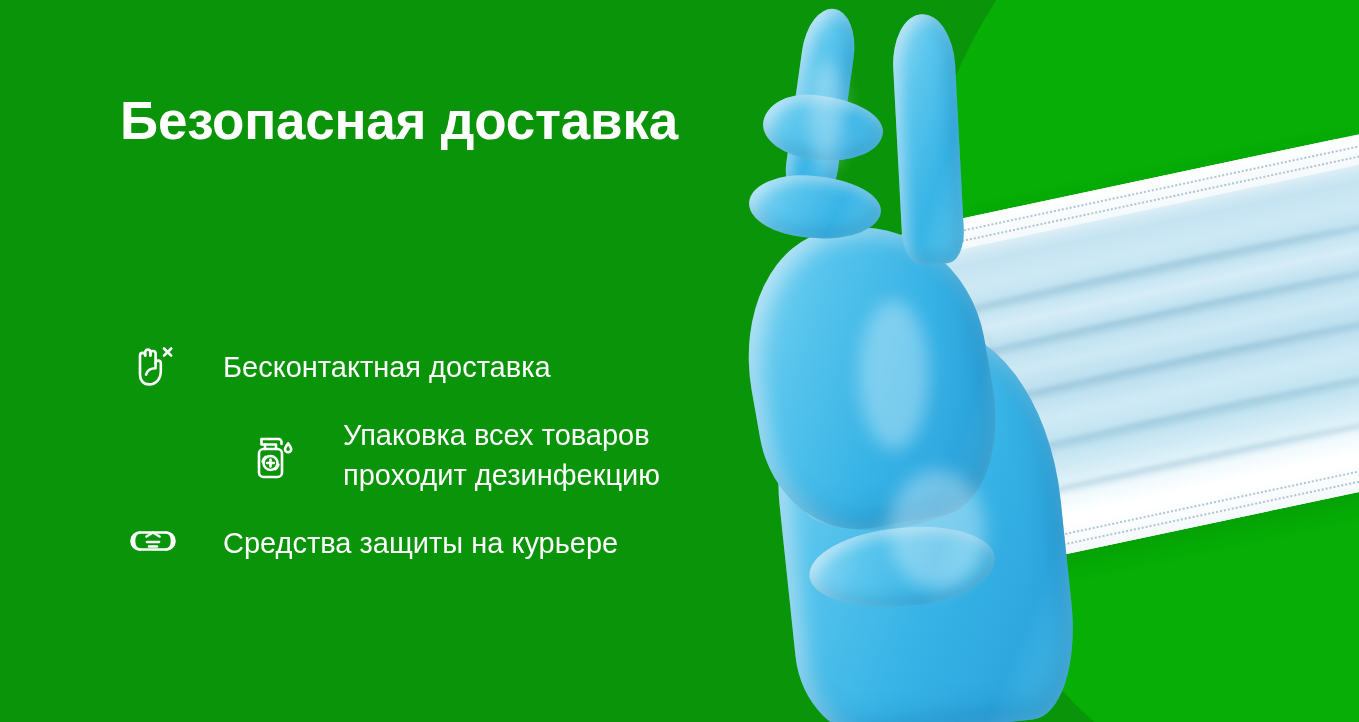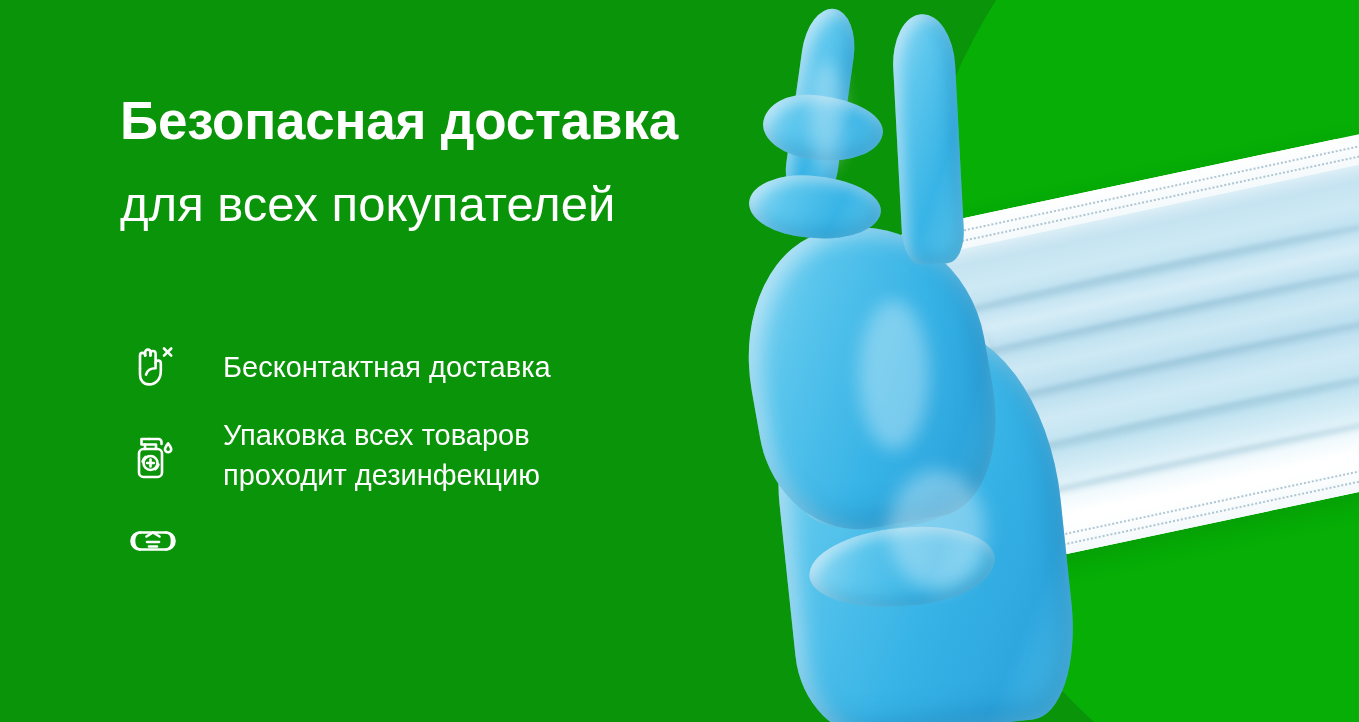--- a/index.html
+++ b/index.html
@@ -246,21 +246,21 @@
     top: 331px;
     left: 0;
     width: 660px;
   }
 
   .feature {
     display: flex;
     align-items: center;
     min-height: 72px;
   }
-  .feature.f-two-line { min-height: 104px; }
+  .feature.f-two-line { min-height: 104px; justify-content: center; }
 
   .feature-icon {
     width: 66px;
     min-width: 66px;
     height: 66px;
     display: flex;
     align-items: center;
     justify-content: center;
     color: #ffffff;
   }
@@ -317,21 +317,20 @@
 
     <div class="glove-highlight gh1"></div>
     <div class="glove-highlight gh2"></div>
     <div class="glove-highlight gh3"></div>
   </div>
 
   <div class="content">
 
     <div class="headline">Безопасная доставка</div>
 
-    <div class="subheadline">для всех покупателей</div>
 
     <div class="features">
 
       <div class="feature">
         <div class="feature-icon">
           <svg width="44" height="46" viewBox="0 0 44 46" fill="none" stroke="#ffffff" stroke-width="2.6" stroke-linecap="round" stroke-linejoin="round">
             <path d="M9 24.5V11.5a2.6 2.6 0 0 1 5.2 0"></path>
             <path d="M14.2 11.5V8.2a2.6 2.6 0 0 1 5.2 0v3.3"></path>
             <path d="M19.4 11.5V9.6a2.6 2.6 0 0 1 5.2 0v13.2"></path>
             <path d="M24.6 19.2a2.6 2.6 0 0 1 5.2 0v8.1c0 8.1-5.2 13.1-11.6 13.1C11.8 40.4 9 35.6 9 30.4v-6"></path>
@@ -364,17 +363,18 @@
         <div class="feature-icon">
           <svg width="50" height="38" viewBox="0 0 50 38" fill="none" stroke="#ffffff" stroke-width="2.6" stroke-linecap="round" stroke-linejoin="round">
             <path d="M12 8.5h26c3.4 0 6 3.2 6 8.5s-2.6 8.5-6 8.5H12c-3.4 0-6-3.2-6-8.5s2.6-8.5 6-8.5z"></path>
             <path d="M12 8.5C7.3 8.5 3.5 12.3 3.5 17s3.8 8.5 8.5 8.5"></path>
             <path d="M38 8.5c4.7 0 8.5 3.8 8.5 8.5s-3.8 8.5-8.5 8.5"></path>
             <path d="M18.5 12.5l6.5-4 6.5 4"></path>
             <path d="M19 18h12"></path>
             <path d="M21 22.5h8"></path>
           </svg>
         </div>
+        <div class="feature-text">Средства защиты на курьере</div>
       </div>
 
     </div>
   </div>
 </div>
 
 </body></html>

